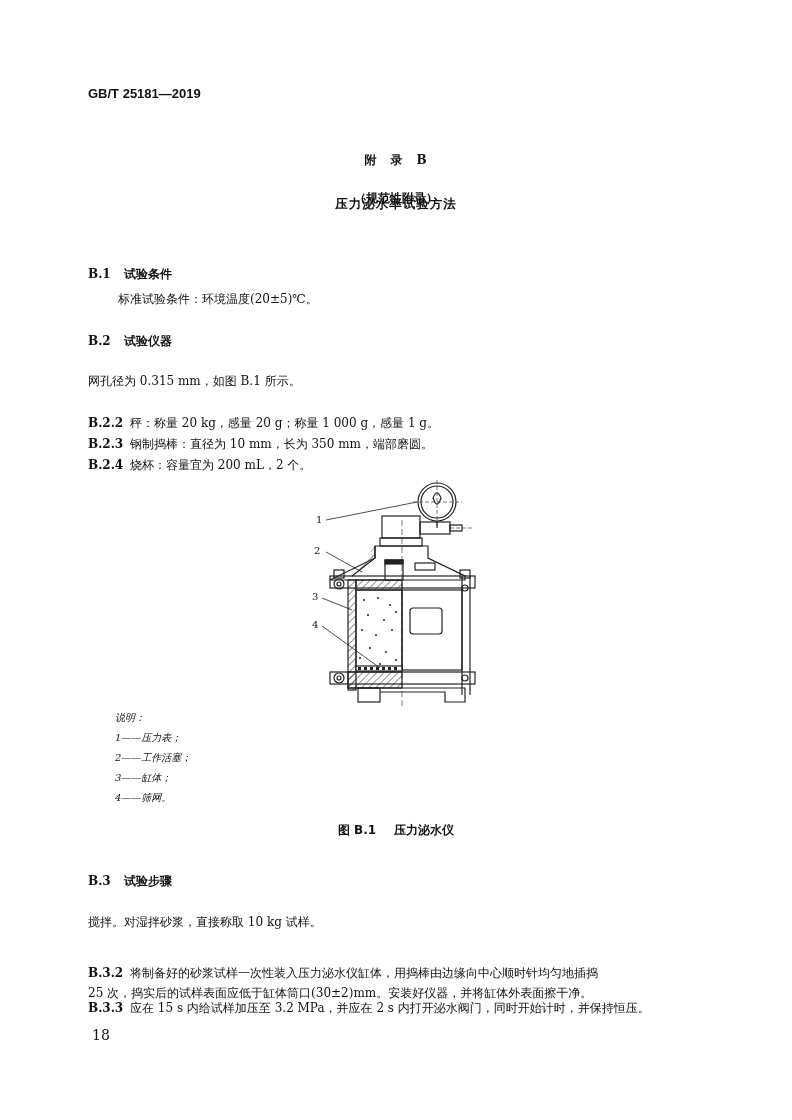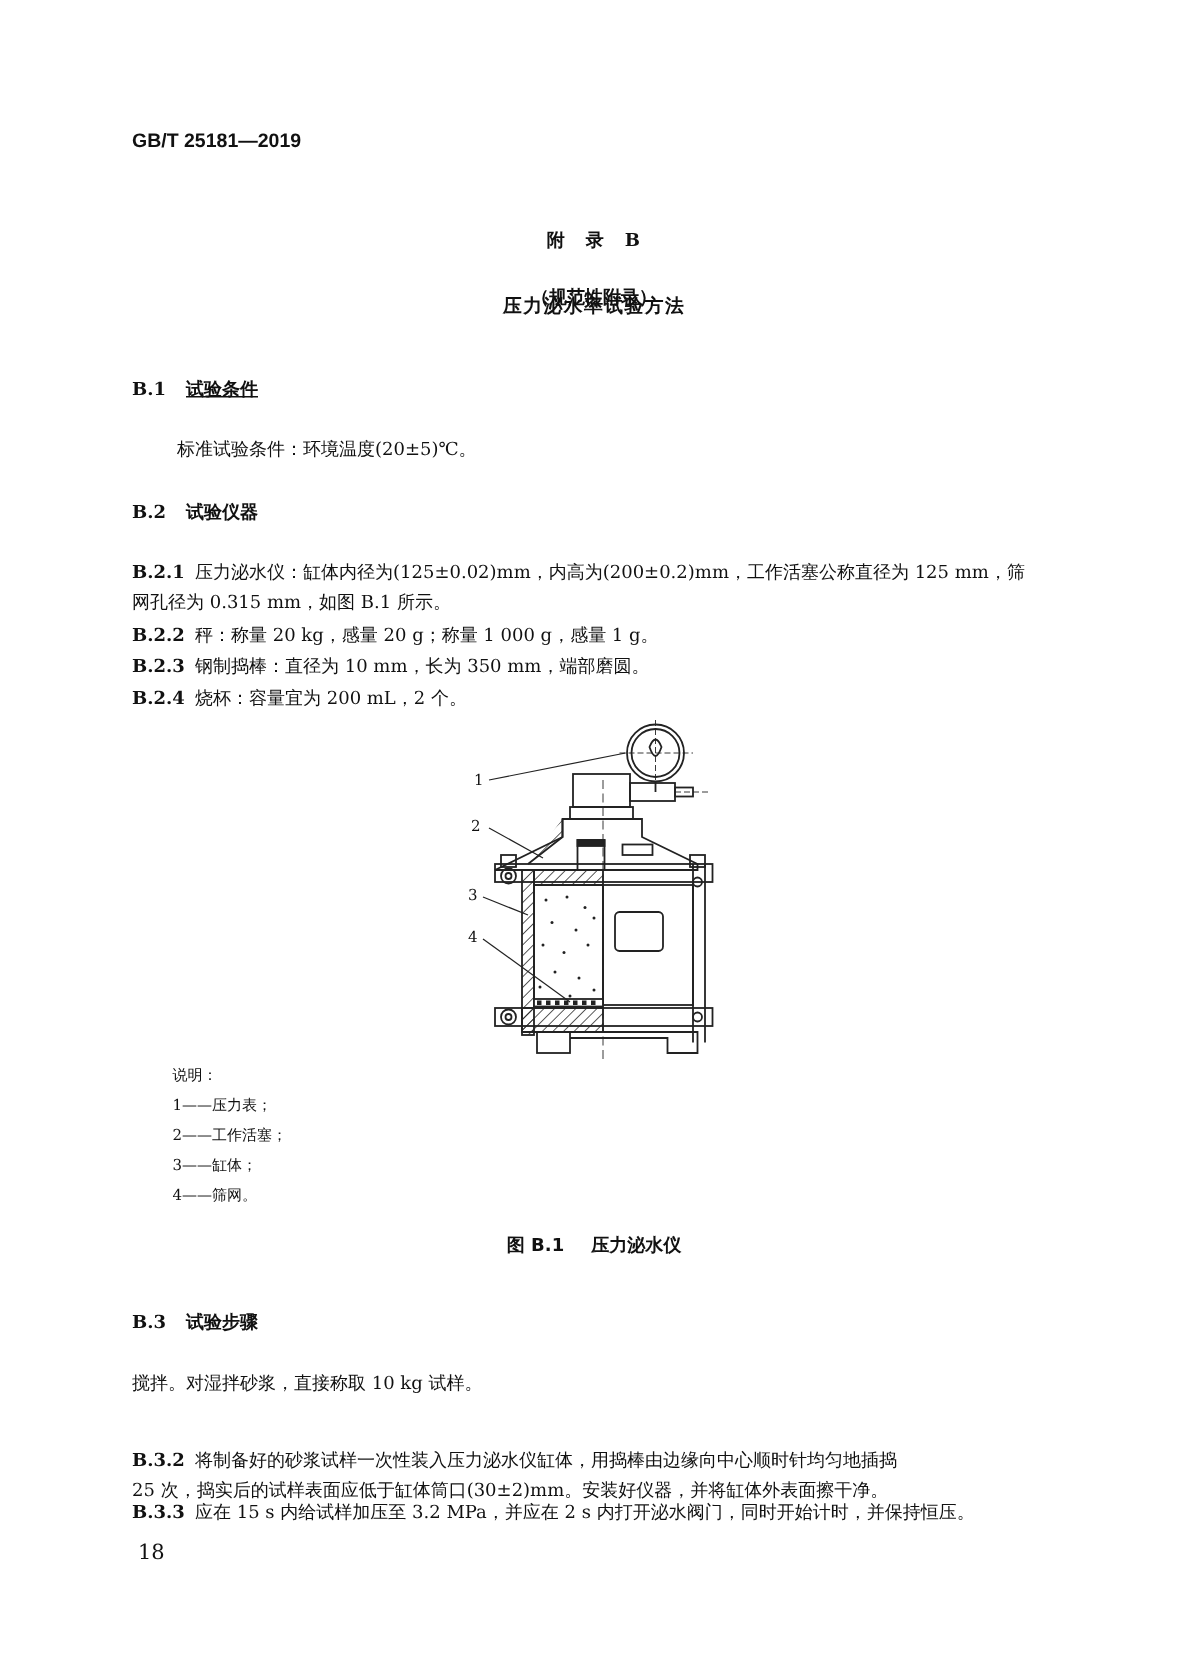--- a/index.html
+++ b/index.html
@@ -11,44 +11,43 @@
             font-family: "Liberation Sans", "DejaVu Sans", sans-serif; }
   .center { left: 0; width: 792px; text-align: center; }
   .annex-title { top: 152px; font-size: 12px; font-weight: bold; letter-spacing: 1px; }
   .annex-sub { top: 190px; font-size: 12px; font-weight: bold; }
   .annex-name { top: 196px; font-size: 12.5px; font-weight: bold; letter-spacing: 1px; }
   .sec { font-size: 12px; font-weight: bold; left: 88px; }
   .sec .num { display: inline-block; width: 36px; }
   .para { font-size: 12px; left: 88px; line-height: 20px; }
   .para .num { font-weight: bold; display: inline-block; width: 42px; }
   .indent { left: 118px; font-size: 12px; }
-  .legend { font-size: 10px; left: 115px; line-height: 20px; }
+  .legend { font-size: 10px; left: 115px; line-height: 20px; font-style: italic; }
   .caption { top: 822px; font-size: 12px; font-weight: bold; }
   .pageno { left: 92px; top: 1027px; font-size: 14px; }
   .figure { left: 300px; top: 480px; width: 200px; height: 230px; }
 </style>
 </head>
 <body>
 
 <div class="abs header">GB/T 25181—2019</div>
 
 <div class="abs center annex-title">附　录　B</div>
 <div class="abs center annex-sub sans">（规范性附录）</div>
 <div class="abs center annex-name sans">压力泌水率试验方法</div>
 
-<div class="abs sec" style="top:251px;text-decoration:underline;">
+<div class="abs sec" style="top:266px;">
   <span class="num">B.1</span><span class="sans">试验条件</span>
 </div>
 <div class="abs indent" style="top:291px;">标准试验条件：环境温度(20±5)℃。</div>
 
 <div class="abs sec" style="top:333px;">
   <span class="num">B.2</span><span class="sans">试验仪器</span>
 </div>
 <div class="abs para" style="top:371px;">
-  <div><span class="num">B.2.1</span><span>压力泌水仪：缸体内径为(125±0.02)mm，内高为(200±0.2)mm，工作活塞公称直径为 125 mm，筛</span></div>
   <div>网孔径为 0.315 mm，如图 B.1 所示。</div>
 </div>
 <div class="abs para" style="top:413px;">
   <span class="num">B.2.2</span><span>秤：称量 20 kg，感量 20 g；称量 1 000 g，感量 1 g。</span>
 </div>
 <div class="abs para" style="top:434px;">
   <span class="num">B.2.3</span><span>钢制捣棒：直径为 10 mm，长为 350 mm，端部磨圆。</span>
 </div>
 <div class="abs para" style="top:455px;">
   <span class="num">B.2.4</span><span>烧杯：容量宜为 200 mL，2 个。</span>

